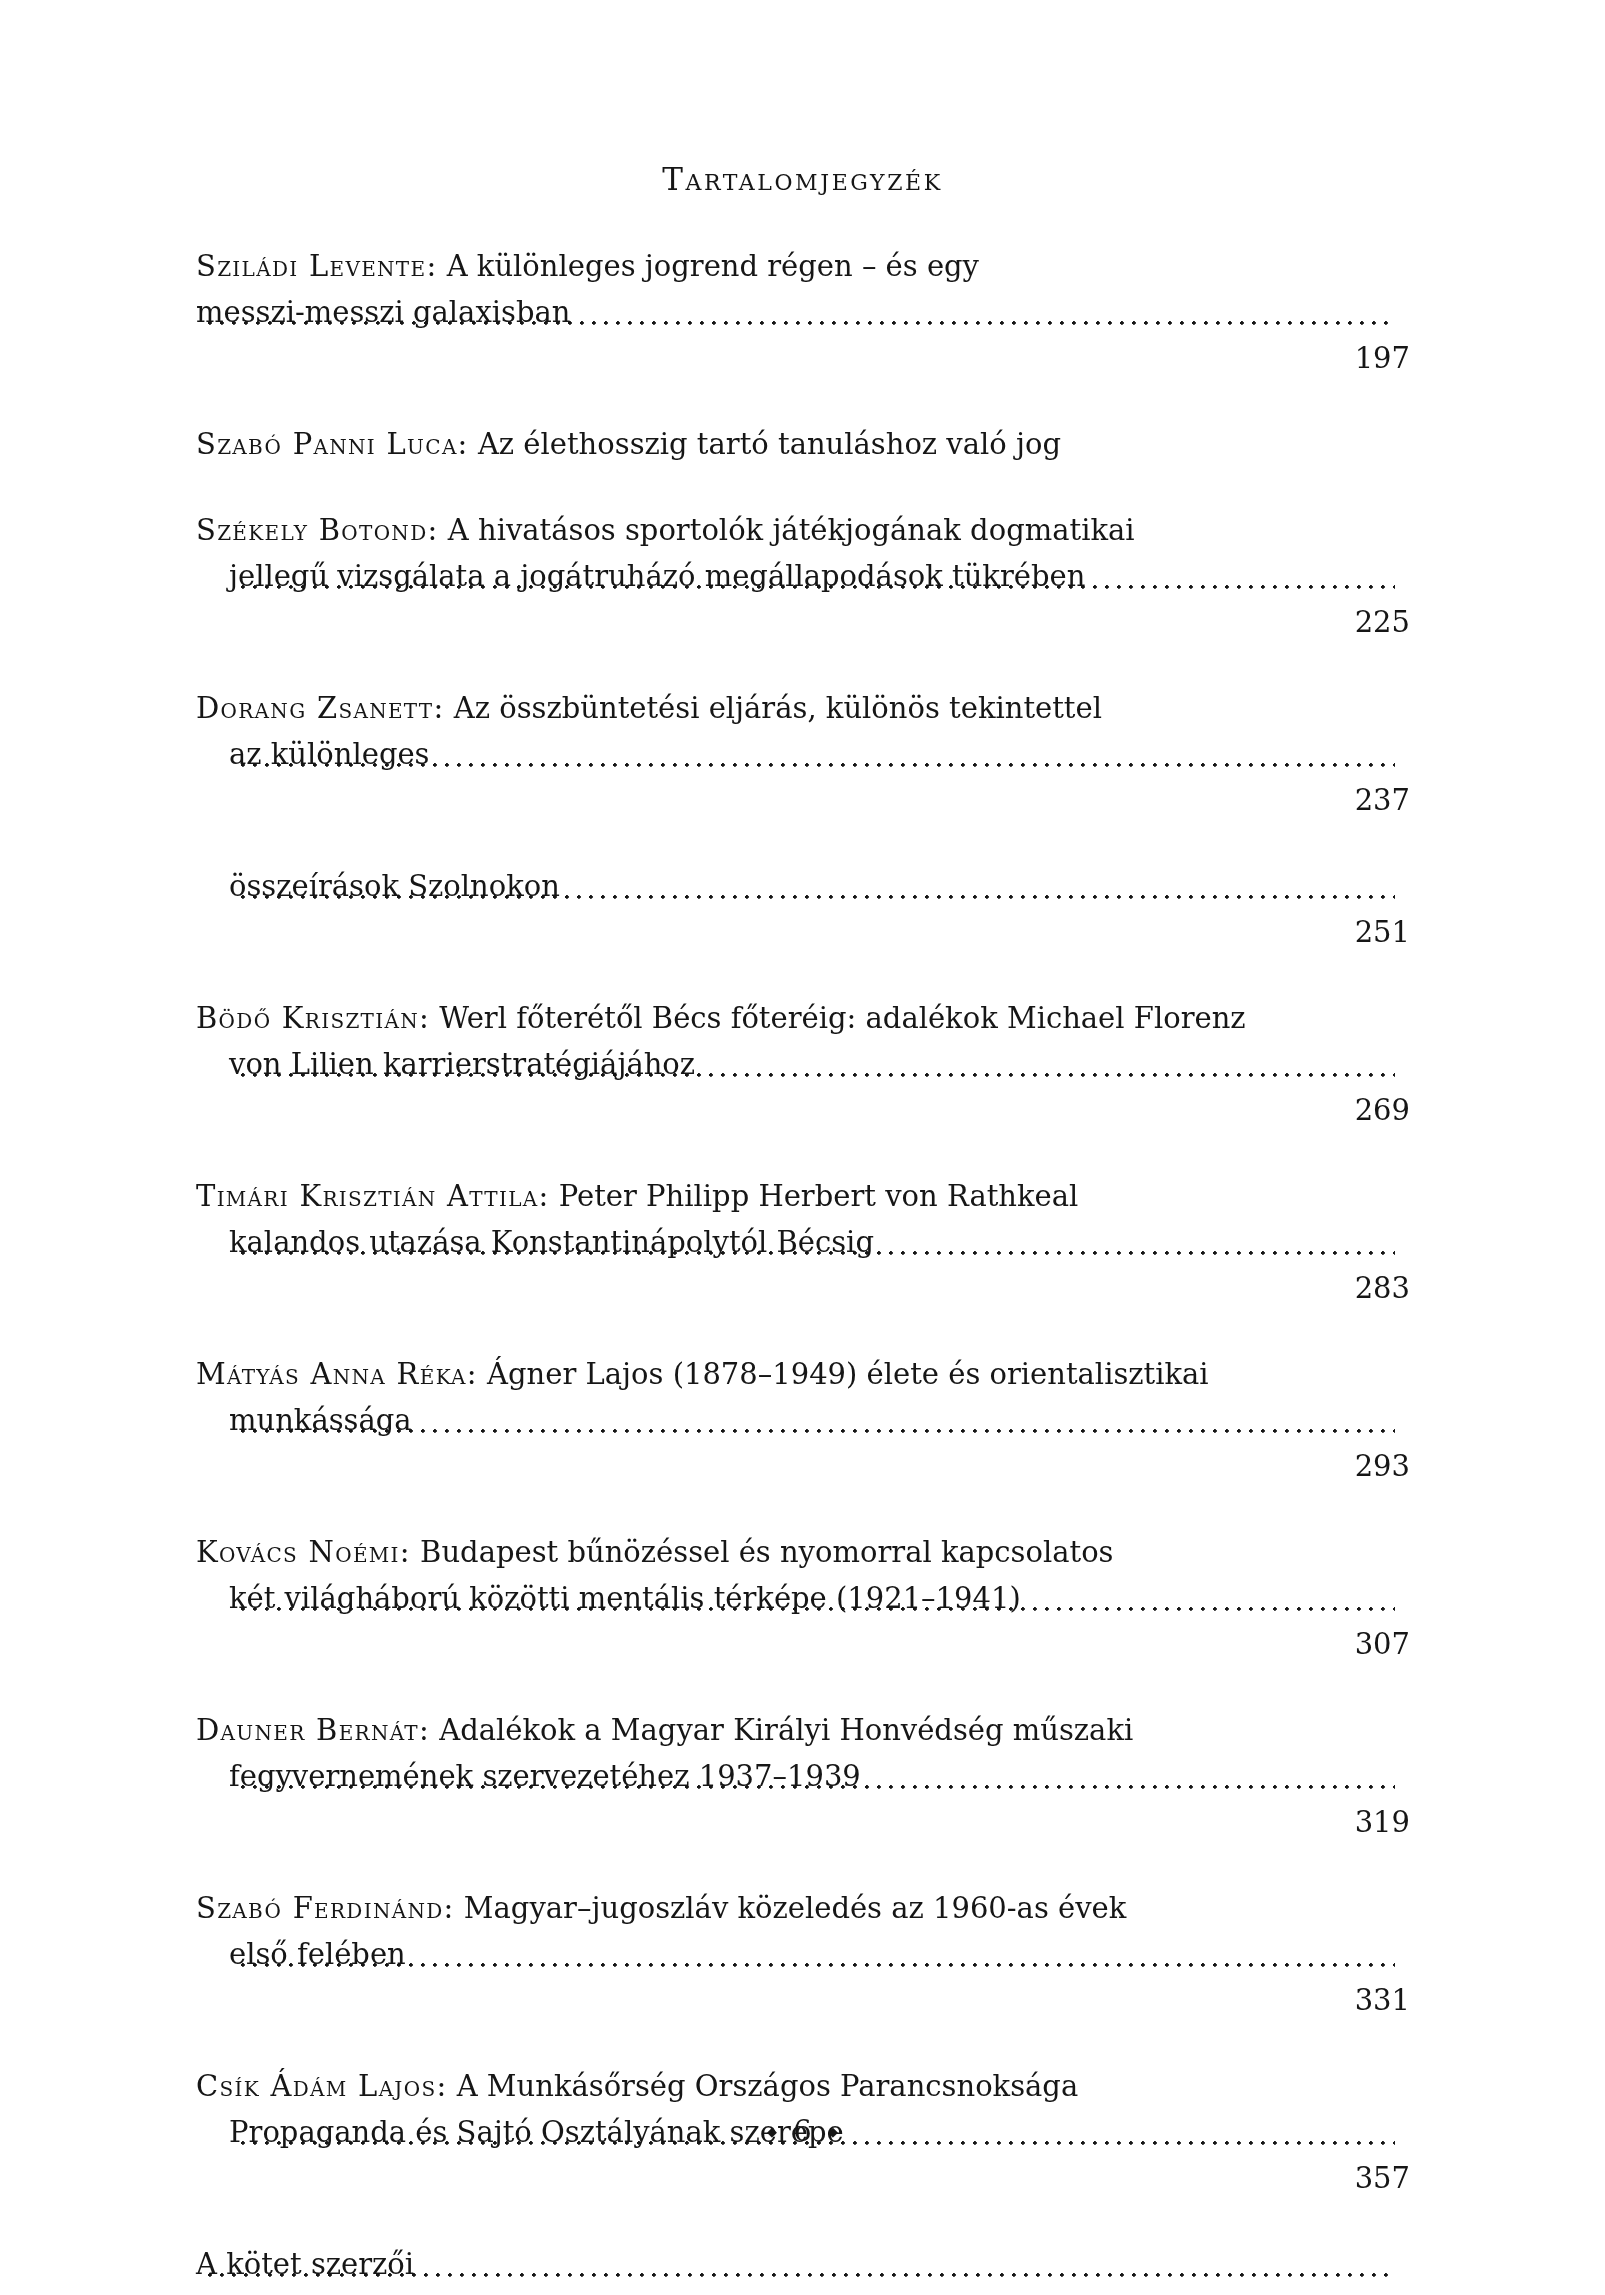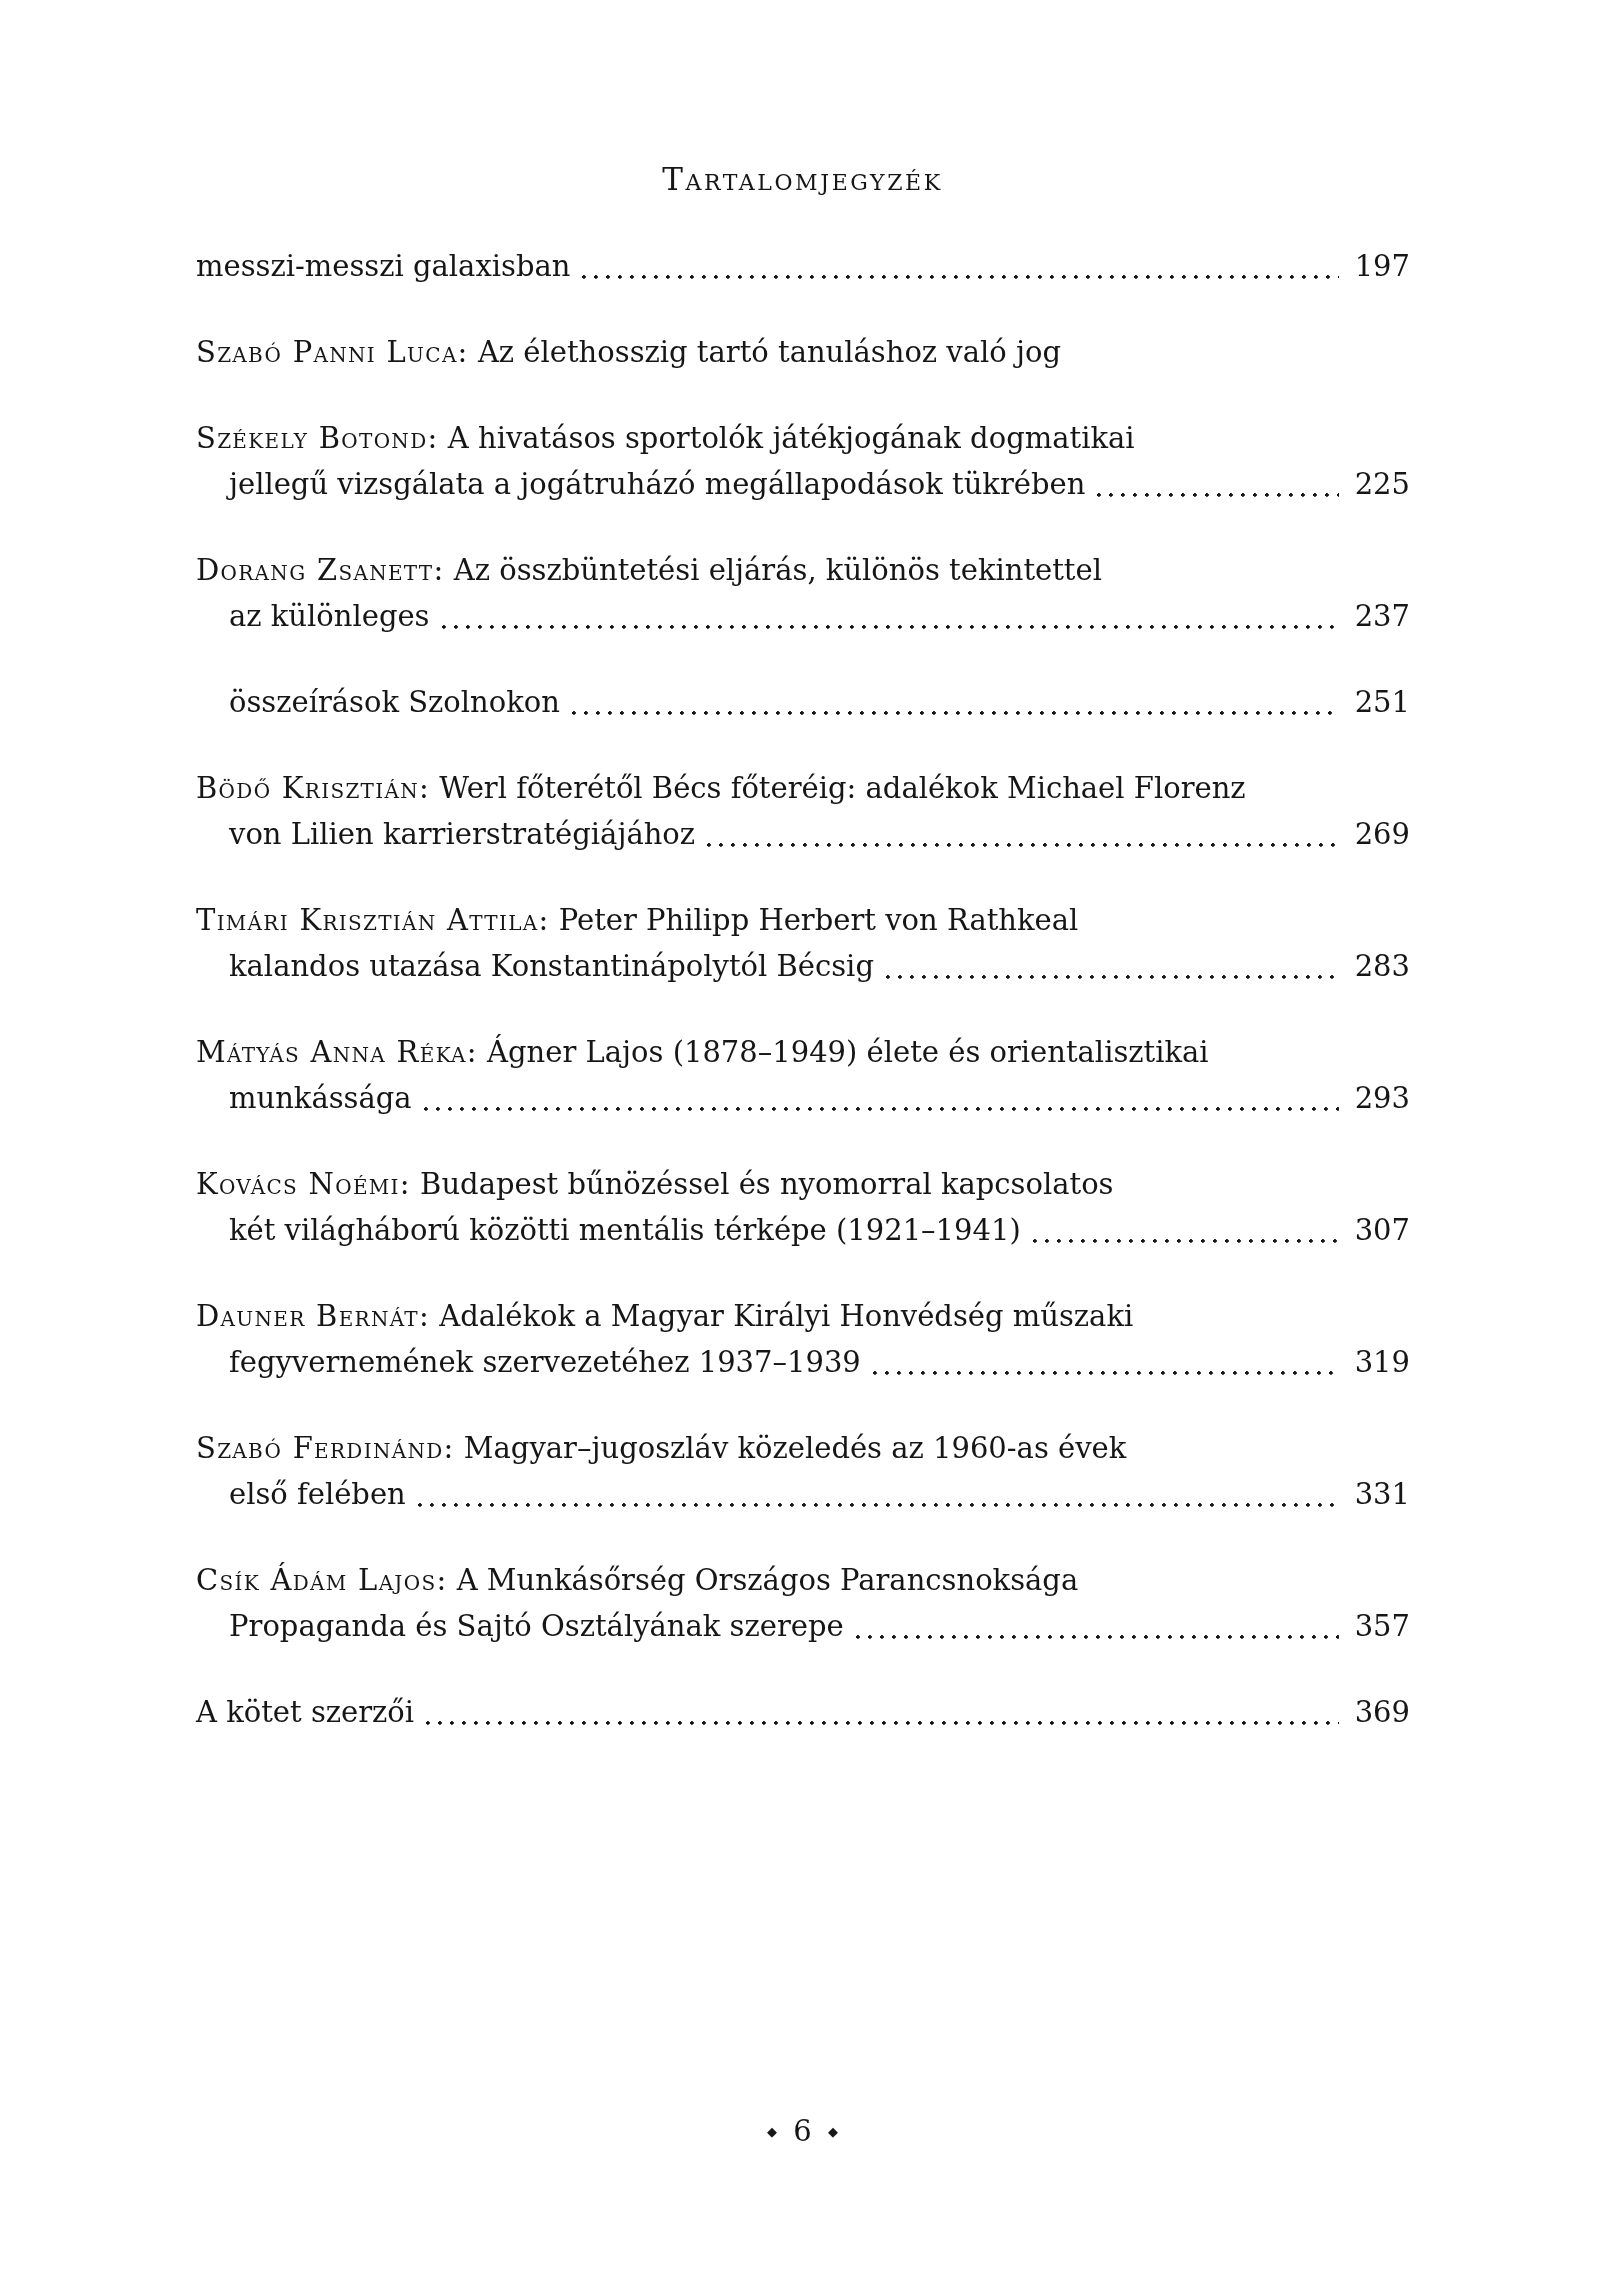--- a/index.html
+++ b/index.html
@@ -48,20 +48,21 @@
     white-space: nowrap;
   }
   .author {
     font-variant: small-caps;
     letter-spacing: 1.3px;
   }
   .line2 {
     display: flex;
     align-items: stretch;
     white-space: nowrap;
+    flex-direction: column;
   }
   .line2.indent { padding-left: 33px; }
   .cont-text { flex: 0 0 auto; }
   .dots {
     flex: 1 1 auto;
     position: relative;
     margin: 0 15.5px 0 12px;
     min-width: 34px;
   }
   .dots::before {
@@ -96,20 +97,23 @@
 </style>
 </head>
 <body>
 
 <div class="page">
 
   <h1 class="doc-title">Tartalomjegyzék</h1>
 
   <main class="toc">
     <div class="entry">
+      <div class="line1">
+        <span class="author">Sziládi Levente:</span><span class="rest"> A különleges jogrend régen – és egy</span>
+      </div>
       <div class="line2">
         <span class="cont-text">messzi-messzi galaxisban</span>
         <span class="dots"></span>
         <span class="pageno">197</span>
       </div>
     </div>
 
     <div class="entry">
       <div class="line1">
         <span class="author">Szabó Panni Luca:</span><span class="rest"> Az élethosszig tartó tanuláshoz való jog</span>

